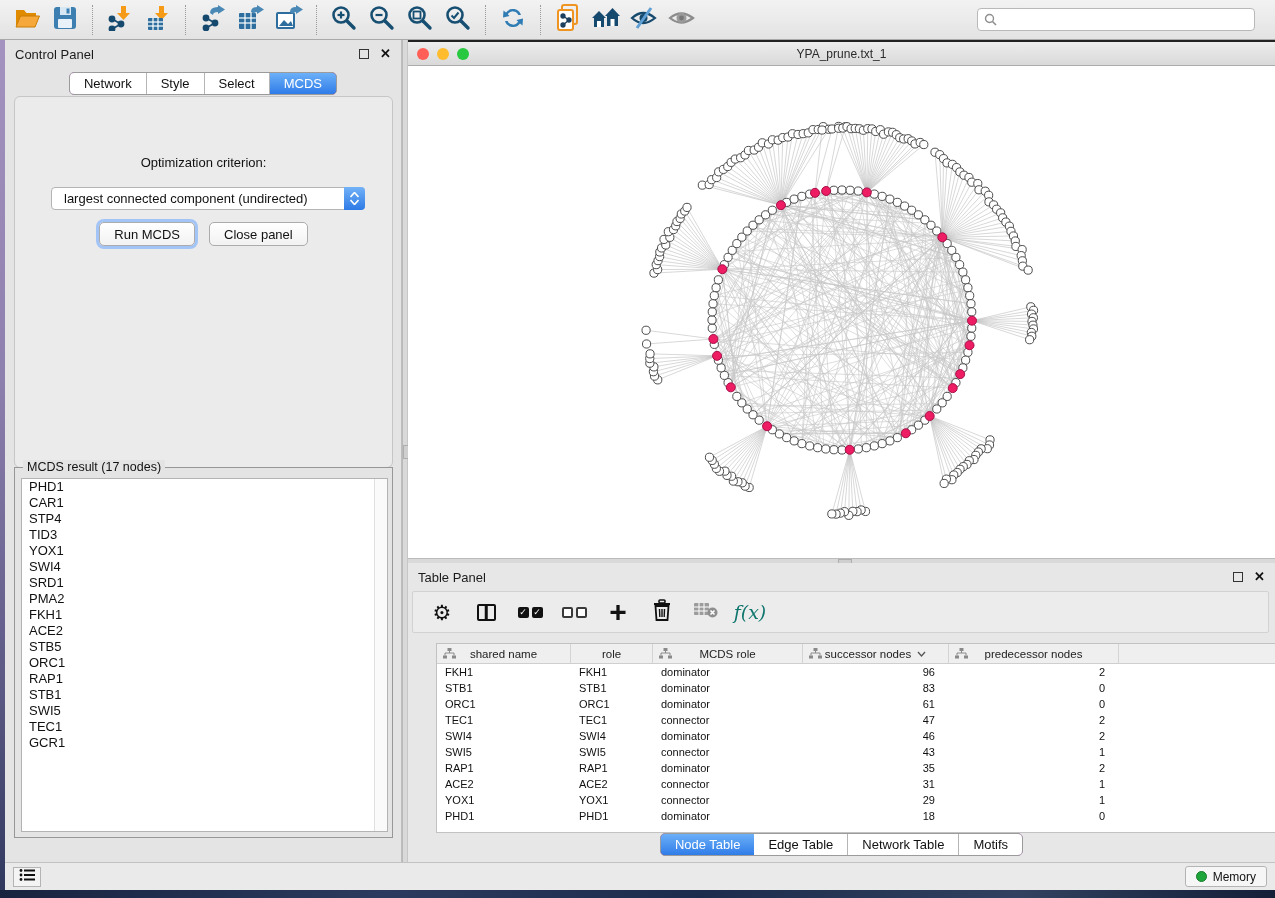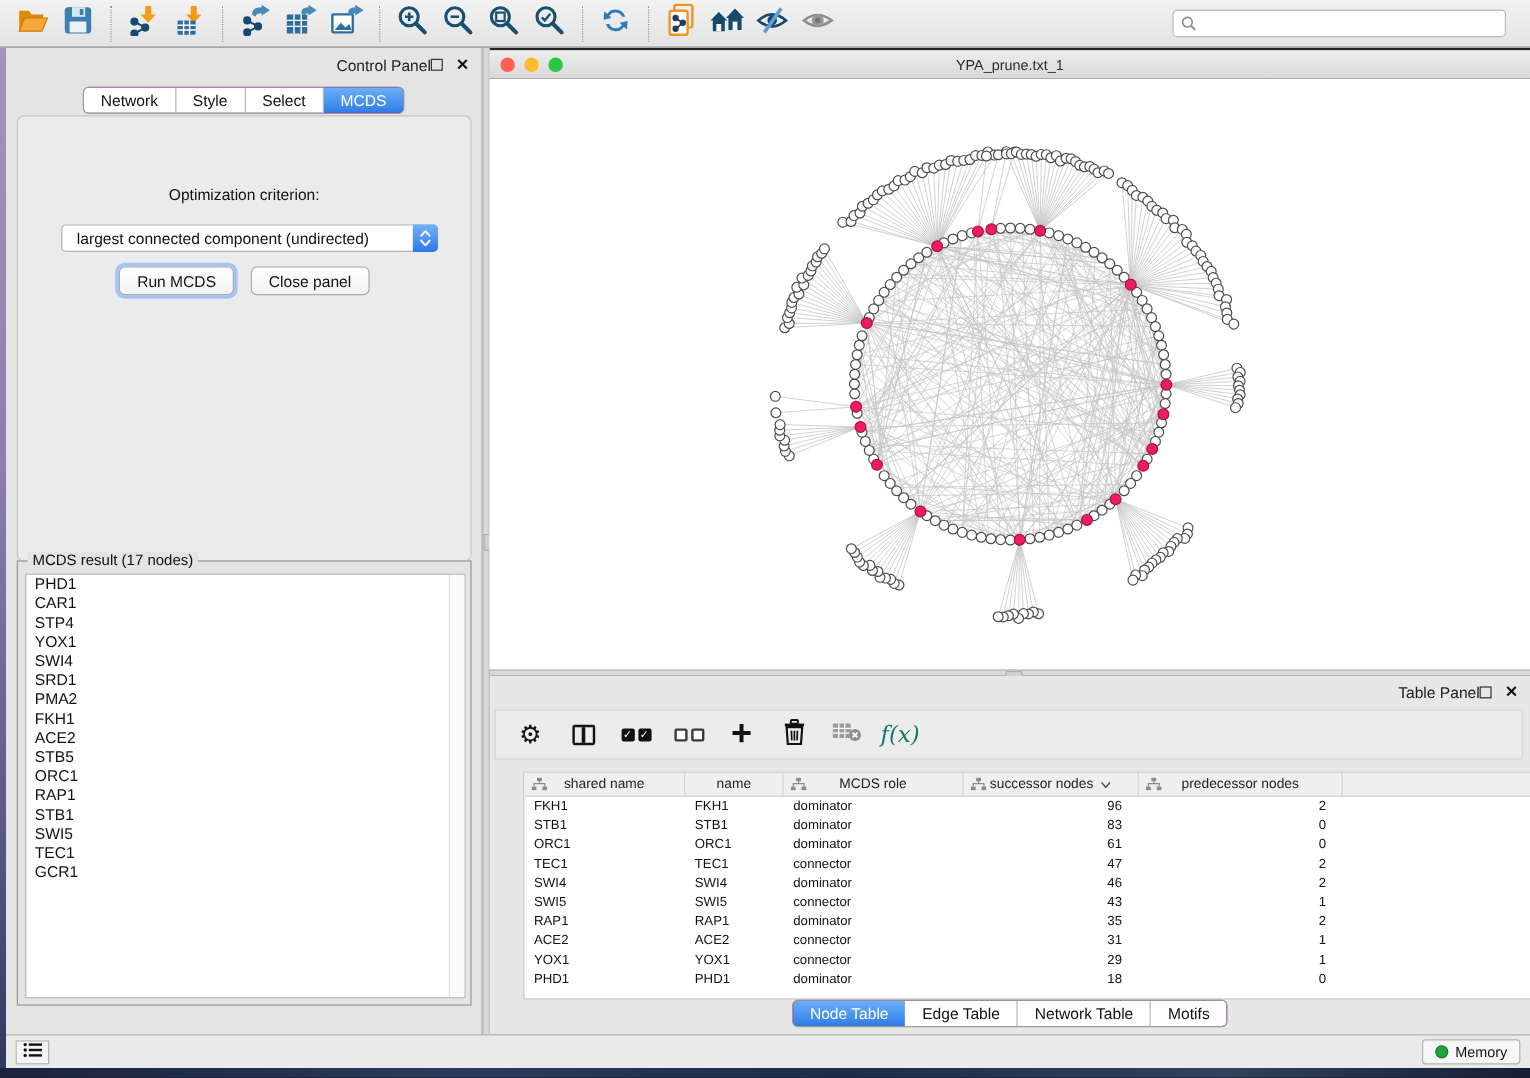--- a/index.html
+++ b/index.html
@@ -21,21 +21,21 @@
   .tb-sep { width:1px; height:30px; border-left:1px dotted #9a9a9a; margin:0 8px; flex:0 0 auto; }
   .tb-spacer { flex:1 1 auto; }
   .searchbox { width:278px; height:23px; background:#fff; border:1px solid #b9b9b9; border-radius:4px;
     display:flex; align-items:center; padding:0 6px; margin-right:12px; }
   .searchbox input { border:none; outline:none; width:100%; font-size:12px; background:transparent; }
 
   
   .control-panel { position:absolute; left:5px; top:40px; width:397px; height:822px;
     background:#e4e4e4; border-right:1px solid #bdbdbd; }
   .panel-titlebar { height:28px; display:flex; align-items:center; padding:0 10px; font-size:13px; color:#1c1c1c; }
-  .panel-title { flex:1 1 auto;text-align:right; }
+  .panel-title { flex:1 1 auto; }
   .float-box { width:10px; height:10px; border:1.5px solid #333; margin-right:11px; display:inline-block; }
   .close-x { font-size:13px; font-weight:bold; color:#111; line-height:10px; }
   .cp-tabs { position:absolute; left:0; top:32px; width:100%; display:flex; justify-content:center; z-index:3; }
   .seg-group { display:flex; border:1px solid #9b9b9b; border-radius:5px; overflow:hidden; background:#a21caf; }
   .seg { padding:3px 14px; font-size:13px; color:#111; background:#fff; border-right:1px solid #b5b5b5; cursor:default; }
   .seg:last-child { border-right:none; }
   .seg.sel { background:linear-gradient(180deg,#6cb0f8,#2f7ce8); color:#fff; border-right:none; }
   .cp-inner { position:absolute; left:9px; top:56px; width:379px; height:372px;
     background:#ebebeb; border:1px solid #c6c6c6; border-radius:6px; }
   .opt-label { position:absolute; left:0; top:58px; width:100%; text-align:center; font-size:13px; color:#111; }
@@ -349,20 +349,21 @@
         <button class="btn">Close panel</button>
       </div>
     </div>
     <div class="mcds-result">
       <span class="mcds-legend">MCDS result (17 nodes)</span>
       <div class="mcds-list" id="mcds-list">
         <div class="mcds-scroll"></div>
       <div class="mcds-item">PHD1</div>
           <div class="mcds-item">CAR1</div>
           <div class="mcds-item">STP4</div>
+          <div class="mcds-item">TID3</div>
           <div class="mcds-item">YOX1</div>
           <div class="mcds-item">SWI4</div>
           <div class="mcds-item">SRD1</div>
           <div class="mcds-item">PMA2</div>
           <div class="mcds-item">FKH1</div>
           <div class="mcds-item">ACE2</div>
           <div class="mcds-item">STB5</div>
           <div class="mcds-item">ORC1</div>
           <div class="mcds-item">RAP1</div>
           <div class="mcds-item">STB1</div>
@@ -1216,21 +1217,21 @@
                 <rect x="0" y="7.5" width="4" height="3"></rect>
                 <rect x="9" y="7.5" width="4" height="3"></rect>
               </g>
               <g stroke="#8a8a8a" stroke-width="1" fill="none">
                 <path d="M6.5 3 V5 M2 7.5 V5 H11 V7.5"></path>
               </g>
             </svg>
             <span>shared name</span>
           </div>
           <div class="th" style="width: 82px;">
-            <span>name</span>
+            <span>role</span>
           </div>
           <div class="th" style="width: 150px;">
             <svg class="h-icon" width="13" height="11" viewBox="0 0 13 11">
               <g fill="#8a8a8a">
                 <rect x="4.5" y="0" width="4" height="3"></rect>
                 <rect x="0" y="7.5" width="4" height="3"></rect>
                 <rect x="9" y="7.5" width="4" height="3"></rect>
               </g>
               <g stroke="#8a8a8a" stroke-width="1" fill="none">
                 <path d="M6.5 3 V5 M2 7.5 V5 H11 V7.5"></path>

